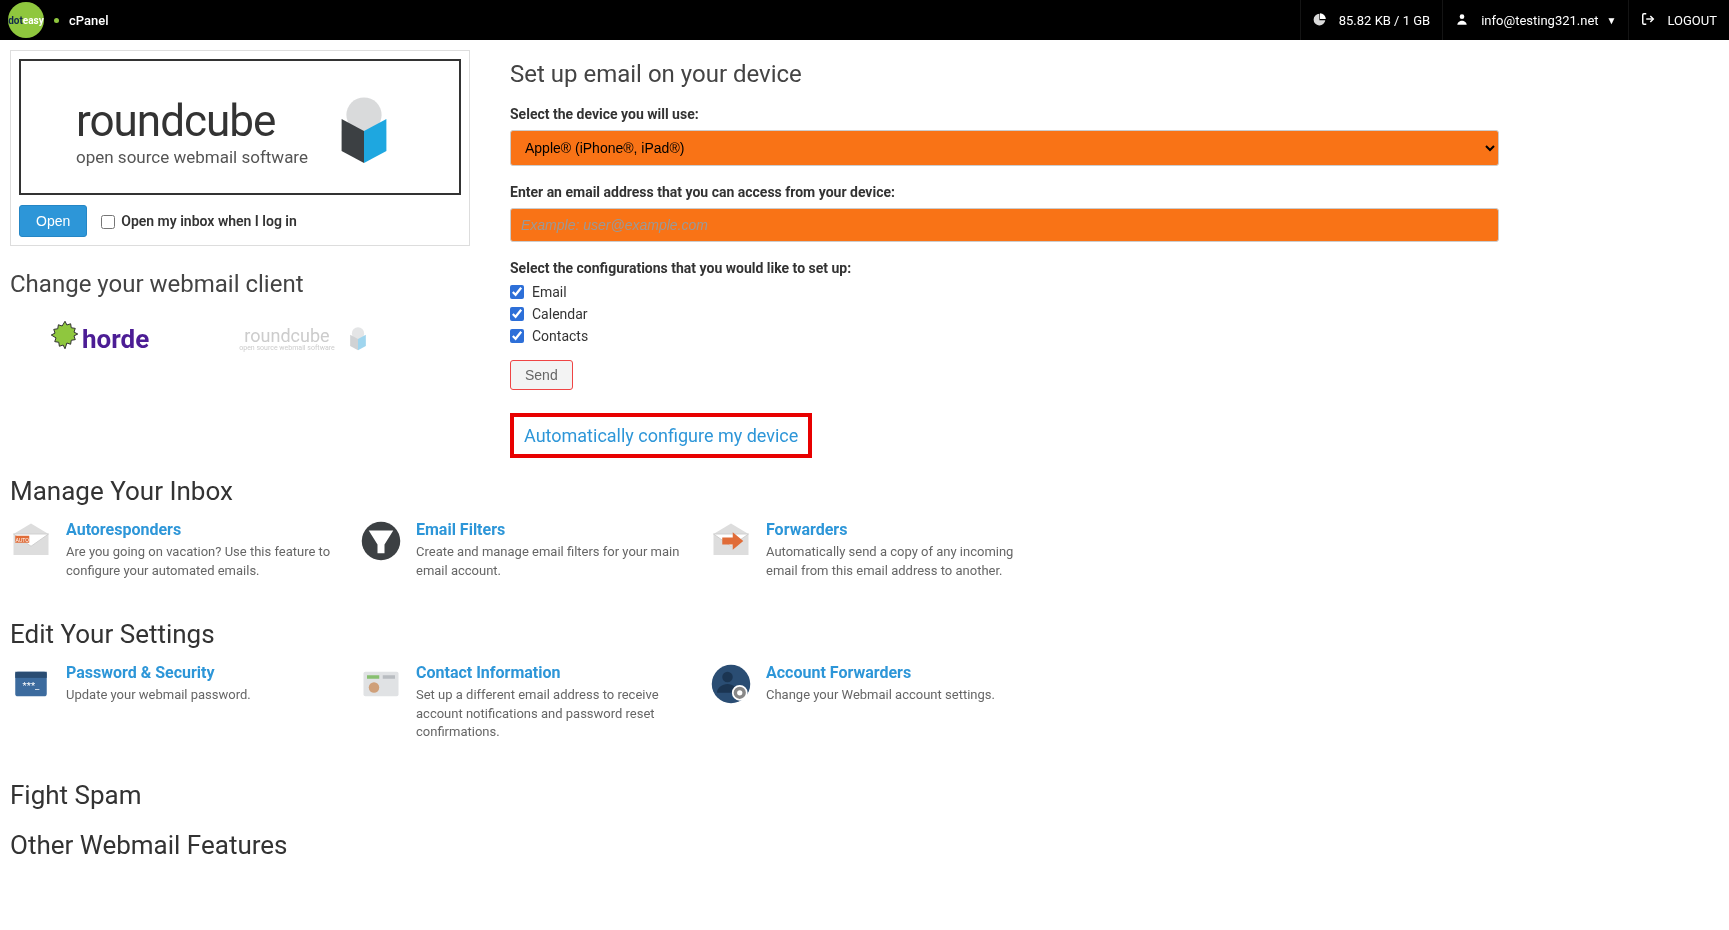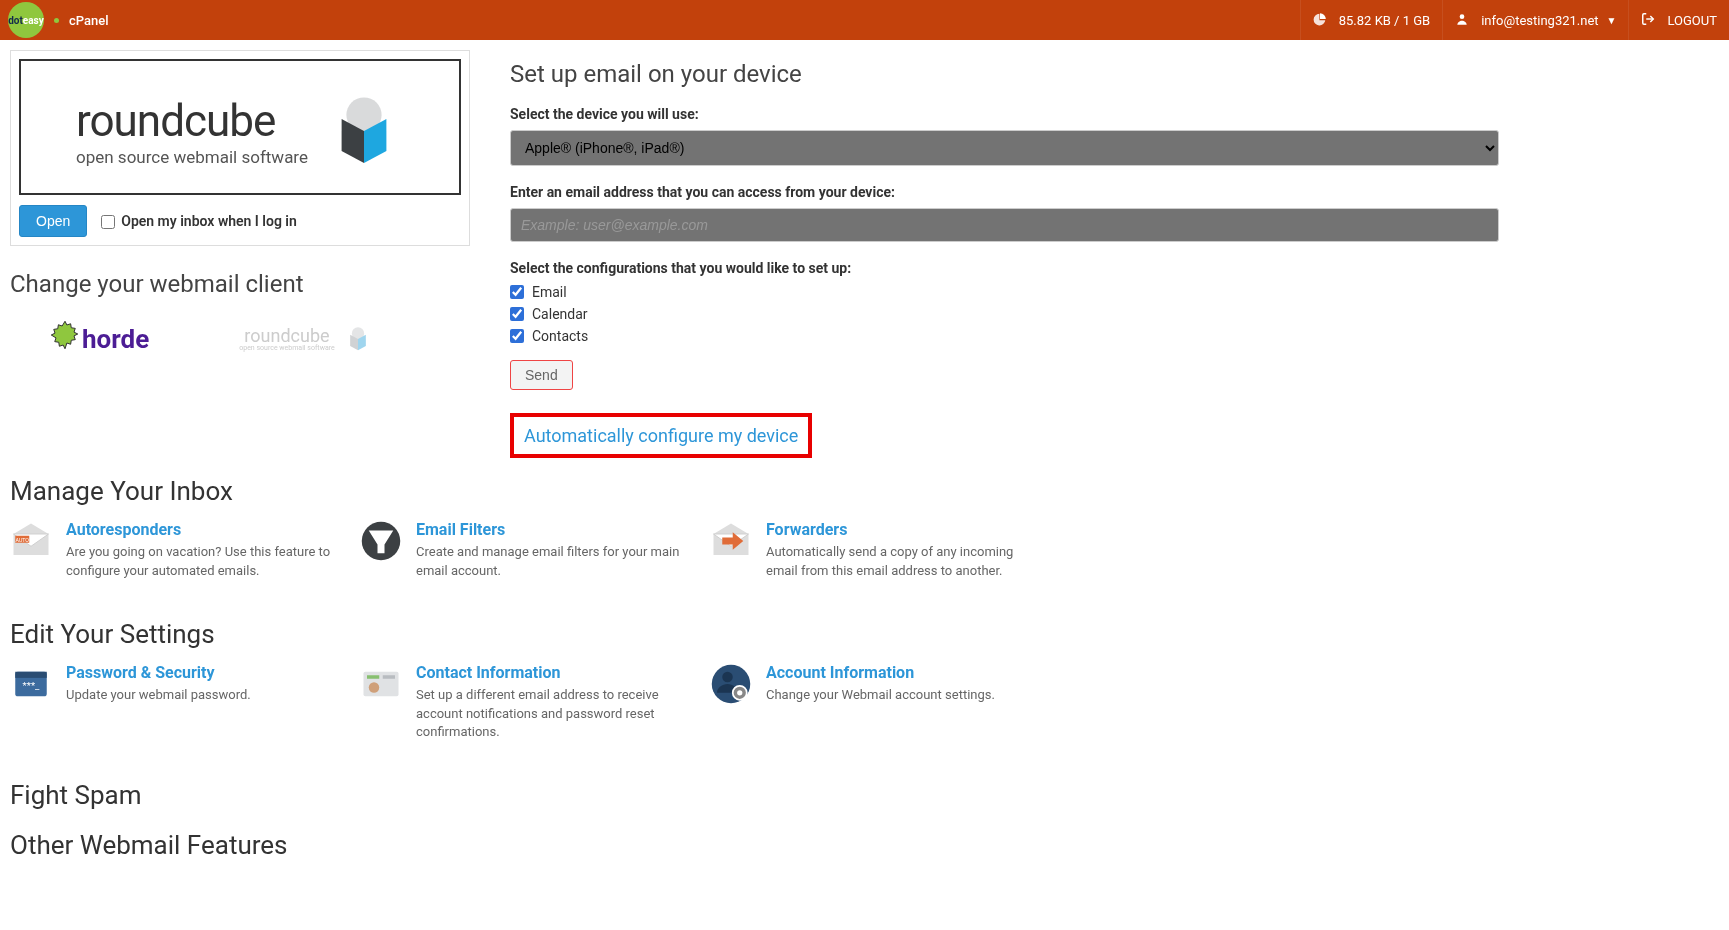--- a/index.html
+++ b/index.html
@@ -1,17 +1,17 @@
 <!DOCTYPE html>
 <html><head>
 <meta charset="utf-8">
 <style>
 * { box-sizing: border-box; margin: 0; padding: 0; }
 body { font-family: -apple-system, BlinkMacSystemFont, "Segoe UI", Roboto, Arial, sans-serif; background: #fff; color: #333; font-size: 14px; }
-.topbar { background: #c2410c; color: #fff; height: 40px; display: flex; align-items: center; padding: 0 0 0 8px; }
+.topbar { background: #000000; color: #fff; height: 40px; display: flex; align-items: center; padding: 0 0 0 8px; }
 .logo-badge { background: #8fc73e; border-radius: 50%; width: 36px; height: 36px; display: flex; align-items: center; justify-content: center; font-weight: bold; font-size: 10px; position: relative; }
 .logo-badge .dot { color: #12284c; font-weight: 700; }
 .logo-badge .easy { color: #fff; font-weight: 700; }
 .topbar-divider { width: 5px; height: 5px; background: #8fc73e; border-radius: 50%; margin: 0 10px; }
 .brand-name { font-weight: 500; font-size: 13px; }
 .topbar-spacer { flex: 1; }
 .topbar-item { display: flex; align-items: center; padding: 0 12px; height: 56px; border-left: 1px solid rgba(255,255,255,0.08); font-size: 13px; cursor: pointer; }
 .topbar-item svg, .topbar-item .glyph { margin-right: 6px; }
 .caret-down { margin-left: 8px; font-size: 10px; }
 .main { display: flex; padding: 10px; gap: 40px; }
@@ -30,21 +30,21 @@
 .chk-row { display: flex; align-items: flex-end; gap: 6px; font-size: 14px; font-weight: 600; }
 .chk-row input { width: 14px; height: 14px; }
 .clients-row { display: flex; gap: 90px; align-items: center; padding: 10px 40px; }
 .horde-logo { display: flex; align-items: center; gap: 2px; font-size: 26px; font-weight: 700; color: #4c1d95; }
 .horde-gear { color: #8fc73e; font-size: 30px; }
 .roundcube-small { color: #ccc; font-size: 18px; display: flex; align-items: center; gap: 8px; }
 .roundcube-small .mini-cube { width: 30px; height: 28px; }
 .rc-small-text { text-align:center; }
 .rc-small-sub { font-size:7px; color:#ccc; margin-top:-2px; }
 .form-label { font-weight: 700; font-size: 14px; margin: 18px 0 8px; display: block; color:#333;}
-.form-select, .form-input { width: 100%; border: 1px solid #ccc; border-radius: 3px; padding: 8px 10px; font-size: 14px; background: #737373; }
+.form-select, .form-input { width: 100%; border: 1px solid #ccc; border-radius: 3px; padding: 8px 10px; font-size: 14px; background: #f97316; }
 .form-input::placeholder { color: #999; font-style: italic; }
 .cfg-list { margin-top: 6px; }
 .cfg-item { display: flex; align-items: center; gap: 8px; margin: 6px 0; font-size: 14px; }
 .cfg-item input[type=checkbox] { accent-color: #2d6fd8; width: 14px; height: 14px; }
 .btn-send { background: #f3f3f3; border: 1px solid #ef4444; color: #666; padding: 6px 14px; border-radius: 3px; margin-top: 10px; cursor: default; font-size:14px;}
 .auto-link-wrap { border: 4px solid #e80000; display: inline-block; padding: 8px 10px; margin-top: 22px; }
 .auto-link { color: #2d96d8; font-size: 18px; text-decoration: none; }
 .lower { padding: 0 10px; }
 .feature-grid { display: flex; gap: 20px; margin-top: 8px; }
 .feature { display: flex; gap: 14px; width: 330px; }
@@ -242,21 +242,21 @@
     </div>
     <div class="feature">
       <svg class="feature-icon" viewBox="0 0 48 48">
           <circle cx="24" cy="24" r="22" fill="#2a4d73"></circle>
           <circle cx="20" cy="16" r="6" fill="#1b3552"></circle>
           <path d="M8 34c0-6 6-10 12-10s12 4 12 10" fill="#1b3552"></path>
           <circle cx="34" cy="34" r="8" fill="#888" stroke="#fff" stroke-width="2"></circle>
           <circle cx="34" cy="34" r="3" fill="#fff"></circle>
         </svg>
       <div>
-        <h3>Account Information</h3>
+        <h3>Account Forwarders</h3>
         <p>Change your Webmail account settings.</p>
       </div>
     </div>
   </div>
 
   <h2 class="section-big" style="margin-top:38px;">Fight Spam</h2>
   <h2 class="section-big" style="margin-top:20px;">Other Webmail Features</h2>
 </div>
 
 </body></html>

